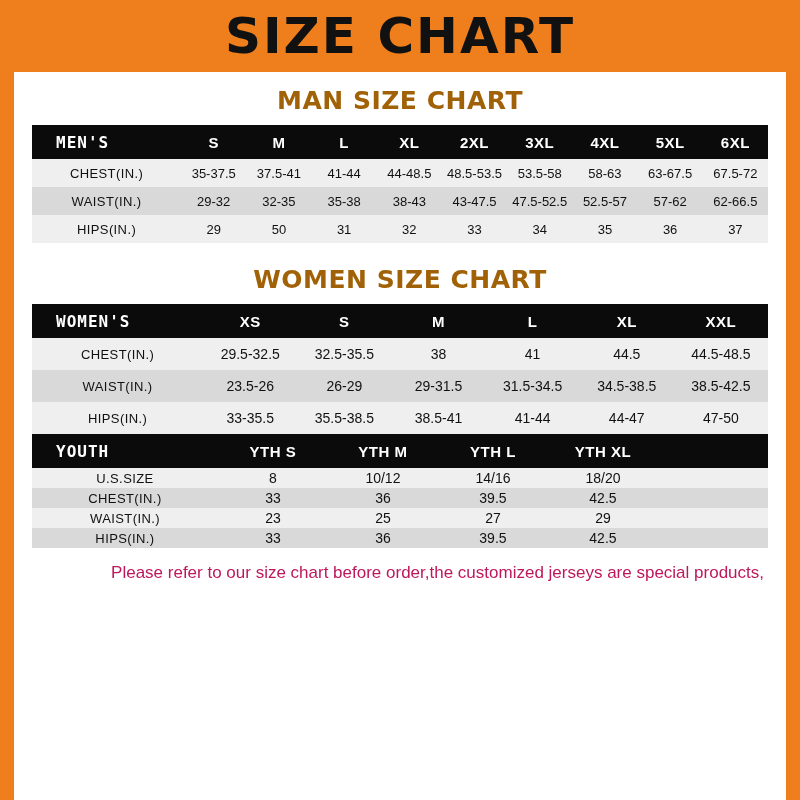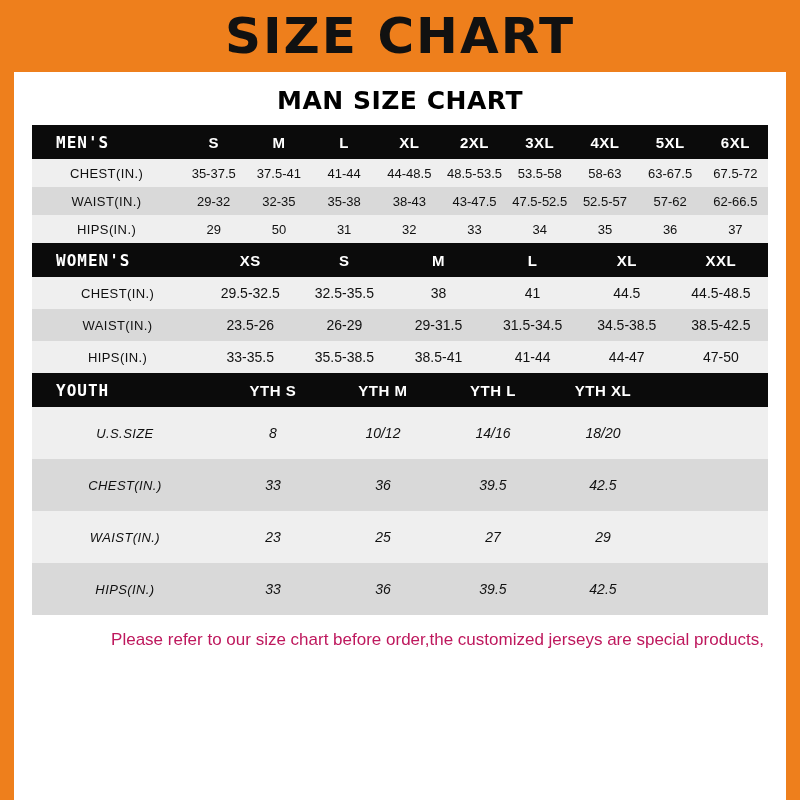--- a/index.html
+++ b/index.html
@@ -40,21 +40,21 @@
   }
   .content {
     padding: 0 18px;
   }
   .section-title {
     text-align: center;
     font-family: "DejaVu Sans", sans-serif;
     font-weight: bold;
     font-size: 25px;
     letter-spacing: 0.5px;
-    color: #000000;
+    color: #a16207;
   }
   .t1 { margin: 14px 0 10px; }
   .t2 { margin: 22px 0 10px; }
   .t3 { margin: 24px 0 10px; }
 
   table.size {
     width: 100%;
     border-collapse: collapse;
     table-layout: fixed;
   }
@@ -88,21 +88,21 @@
   table.size tbody td.rowlabel {
     font-size: 13px;
     letter-spacing: 0.4px;
   }
   .men thead th { height: 32px; }
   .women thead th { height: 40px; font-size: 17px; }
   .women thead th.rowlabel { font-size: 18px; }
   .women tbody td { height: 32px; font-size: 14px; }
   .youth thead th { height: 40px; font-size: 17px; }
   .youth thead th.rowlabel { font-size: 18px; }
-  .youth tbody td { height: 52px; font-size: 14px; font-style: italic; }
+  .youth tbody td { height: 20px; font-size: 14px; }
 
   .notice {
     margin: 14px 4px 0 4px;
     text-align: right;
     color: #be185d;
     font-size: 17px;
     line-height: 1.35;
     font-family: "Liberation Sans", sans-serif;
   }
   .notice div { white-space: nowrap; }
@@ -167,20 +167,21 @@
           <td>32</td>
           <td>33</td>
           <td>34</td>
           <td>35</td>
           <td>36</td>
           <td>37</td>
         </tr>
       </tbody>
     </table>
 
+    <div class="section-title t2">WOMEN SIZE CHART</div>
     <table class="size women">
       <thead>
         <tr>
           <th class="rowlabel" style="width:20%">WOMEN'S</th>
           <th>XS</th>
           <th>S</th>
           <th>M</th>
           <th>L</th>
           <th>XL</th>
           <th>XXL</th>

